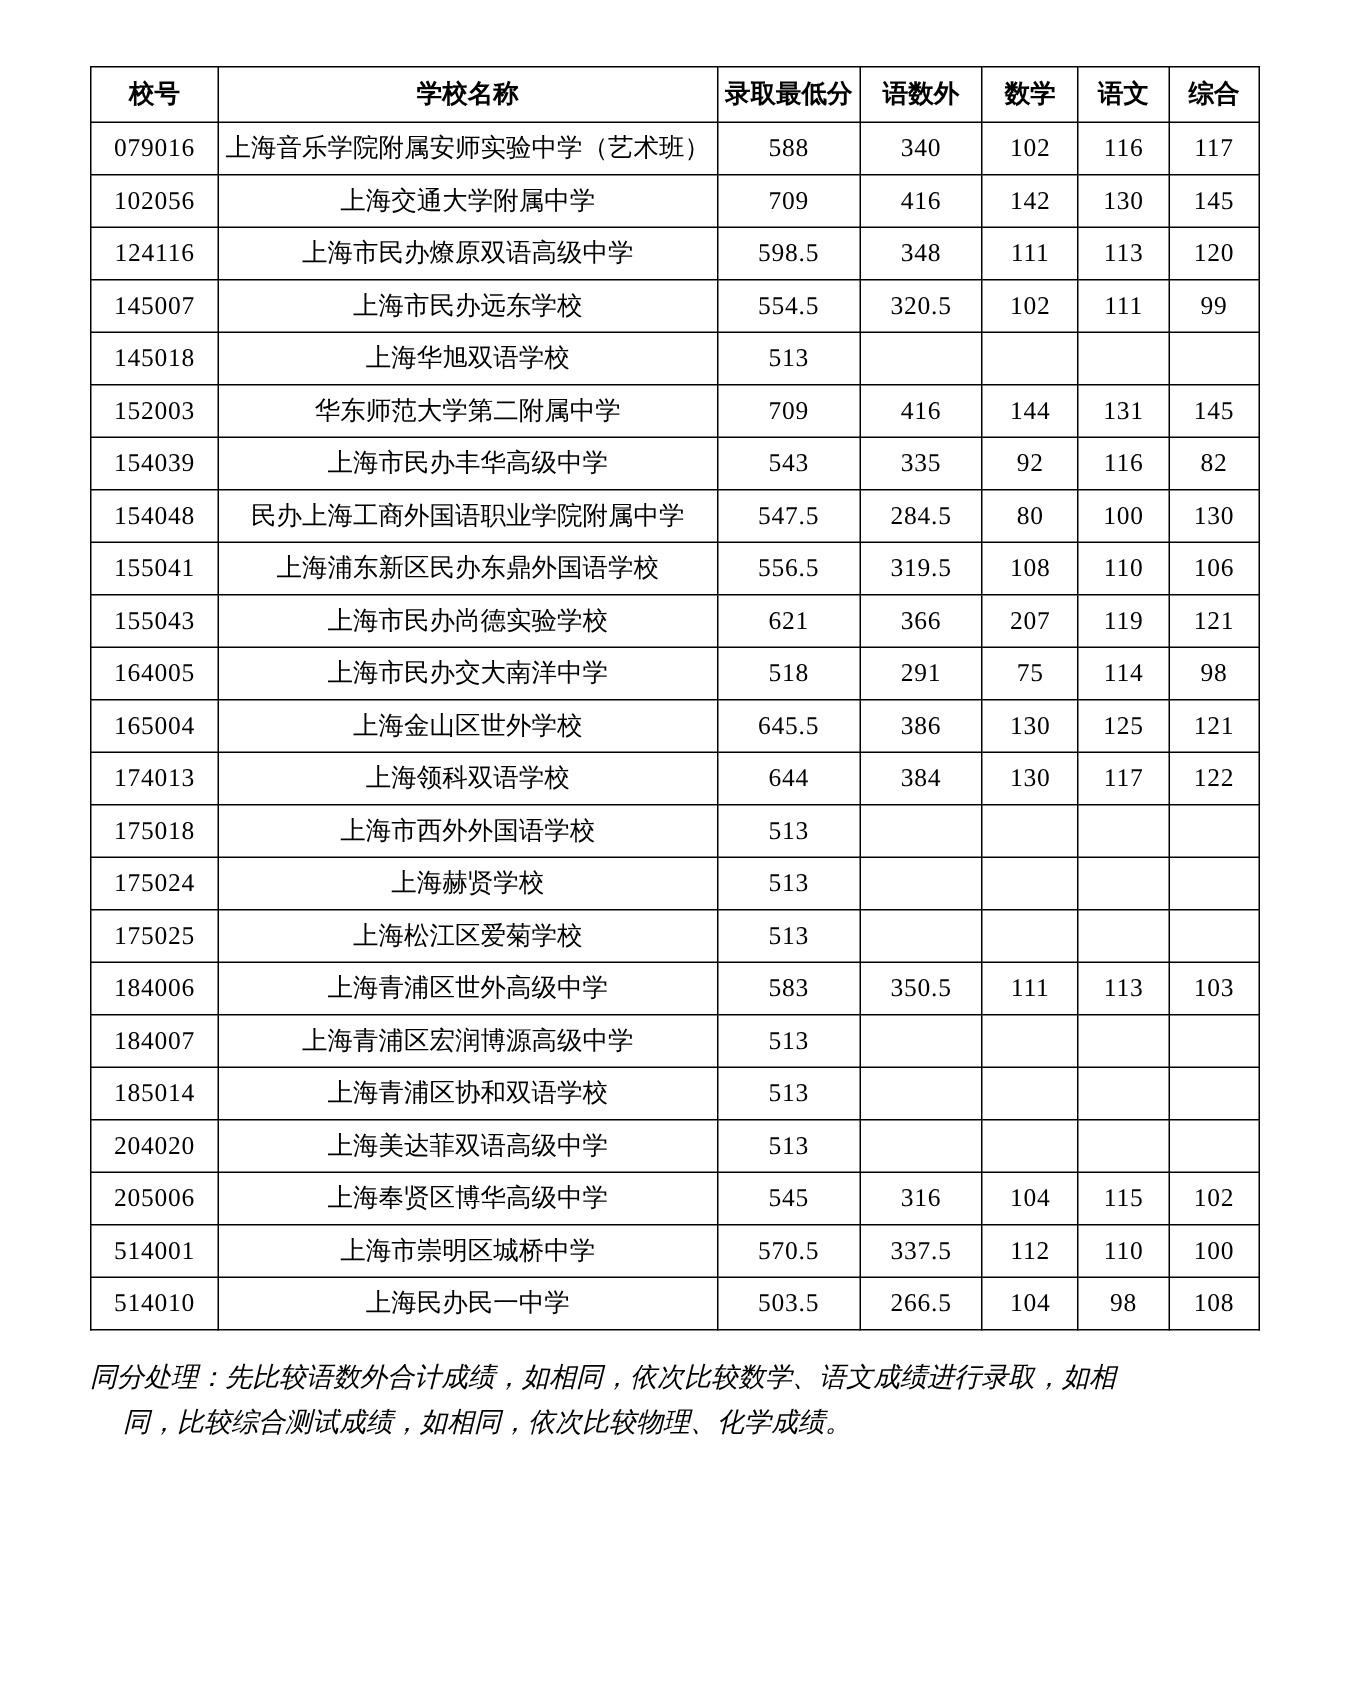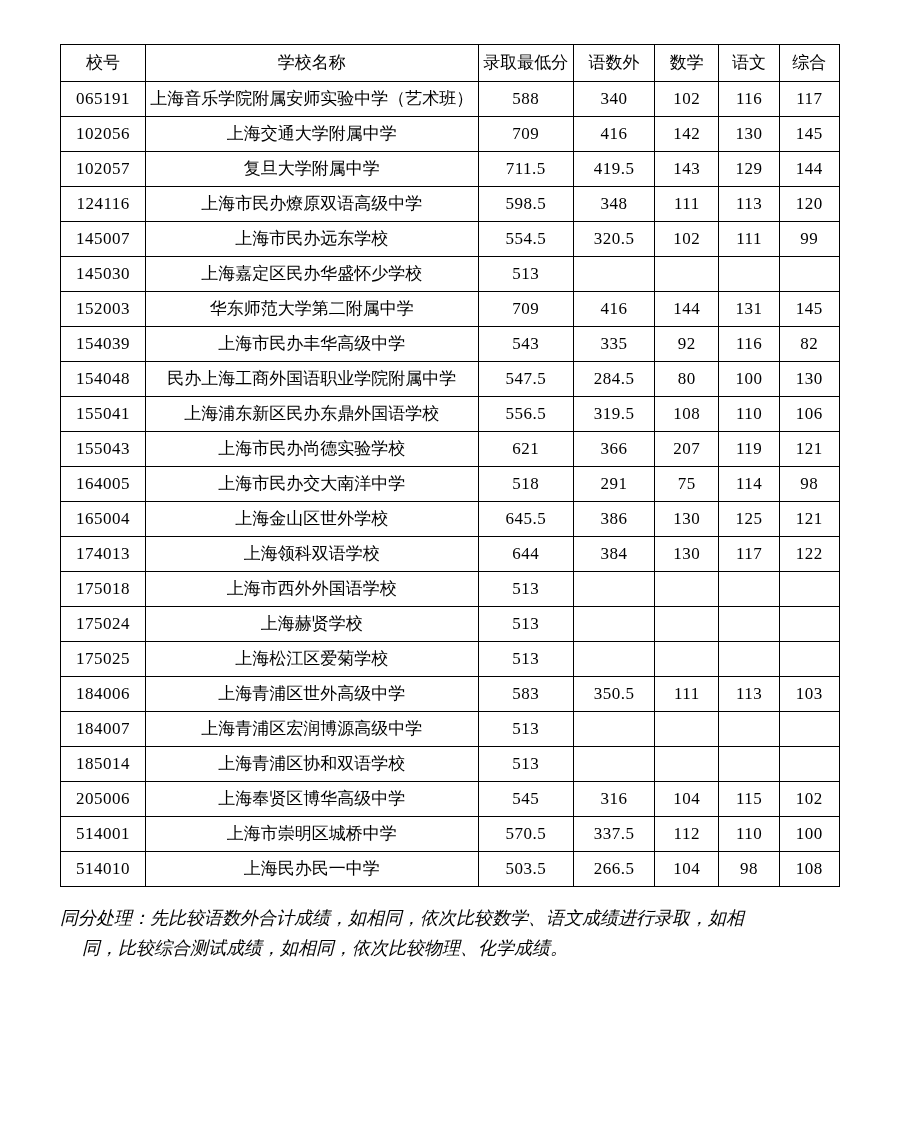--- a/index.html
+++ b/index.html
@@ -33,21 +33,21 @@
     vertical-align: middle;
     font-size: 17px;
     font-family: "Liberation Serif", "DejaVu Serif", serif;
     padding: 0;
     height: 34px;
     line-height: 34px;
     white-space: nowrap;
     overflow: hidden;
   }
   table.score-table thead th {
-    font-weight: normal;
+    font-weight: bold;
     height: 36px;
     line-height: 36px;
   }
   col.c-code    { width: 82px; }
   col.c-name    { width: 320px; }
   col.c-min     { width: 92px; }
   col.c-lang    { width: 78px; }
   col.c-math    { width: 62px; }
   col.c-chinese { width: 58px; }
   col.c-comp    { width: 58px; }
@@ -89,67 +89,58 @@
         <th>学校名称</th>
         <th>录取最低分</th>
         <th>语数外</th>
         <th>数学</th>
         <th>语文</th>
         <th>综合</th>
       </tr>
     </thead>
     <tbody>
         <tr>
-          <td class="num">065191</td>
+          <td class="num">079016</td>
           <td>上海音乐学院附属安师实验中学（艺术班）</td>
           <td class="num">588</td>
           <td class="num">340</td>
           <td class="num">102</td>
           <td class="num">116</td>
           <td class="num">117</td>
         </tr>
         <tr>
           <td class="num">102056</td>
           <td>上海交通大学附属中学</td>
           <td class="num">709</td>
           <td class="num">416</td>
           <td class="num">142</td>
           <td class="num">130</td>
           <td class="num">145</td>
         </tr>
         <tr>
-          <td class="num">102057</td>
-          <td>复旦大学附属中学</td>
-          <td class="num">711.5</td>
-          <td class="num">419.5</td>
-          <td class="num">143</td>
-          <td class="num">129</td>
-          <td class="num">144</td>
-        </tr>
-        <tr>
           <td class="num">124116</td>
           <td>上海市民办燎原双语高级中学</td>
           <td class="num">598.5</td>
           <td class="num">348</td>
           <td class="num">111</td>
           <td class="num">113</td>
           <td class="num">120</td>
         </tr>
         <tr>
           <td class="num">145007</td>
           <td>上海市民办远东学校</td>
           <td class="num">554.5</td>
           <td class="num">320.5</td>
           <td class="num">102</td>
           <td class="num">111</td>
           <td class="num">99</td>
         </tr>
         <tr>
-          <td class="num">145030</td>
-          <td>上海嘉定区民办华盛怀少学校</td>
+          <td class="num">145018</td>
+          <td>上海华旭双语学校</td>
           <td class="num">513</td>
           <td class="num"></td>
           <td class="num"></td>
           <td class="num"></td>
           <td class="num"></td>
         </tr>
         <tr>
           <td class="num">152003</td>
           <td>华东师范大学第二附属中学</td>
           <td class="num">709</td>
@@ -269,20 +260,29 @@
         <tr>
           <td class="num">185014</td>
           <td>上海青浦区协和双语学校</td>
           <td class="num">513</td>
           <td class="num"></td>
           <td class="num"></td>
           <td class="num"></td>
           <td class="num"></td>
         </tr>
         <tr>
+          <td class="num">204020</td>
+          <td>上海美达菲双语高级中学</td>
+          <td class="num">513</td>
+          <td class="num"></td>
+          <td class="num"></td>
+          <td class="num"></td>
+          <td class="num"></td>
+        </tr>
+        <tr>
           <td class="num">205006</td>
           <td>上海奉贤区博华高级中学</td>
           <td class="num">545</td>
           <td class="num">316</td>
           <td class="num">104</td>
           <td class="num">115</td>
           <td class="num">102</td>
         </tr>
         <tr>
           <td class="num">514001</td>

